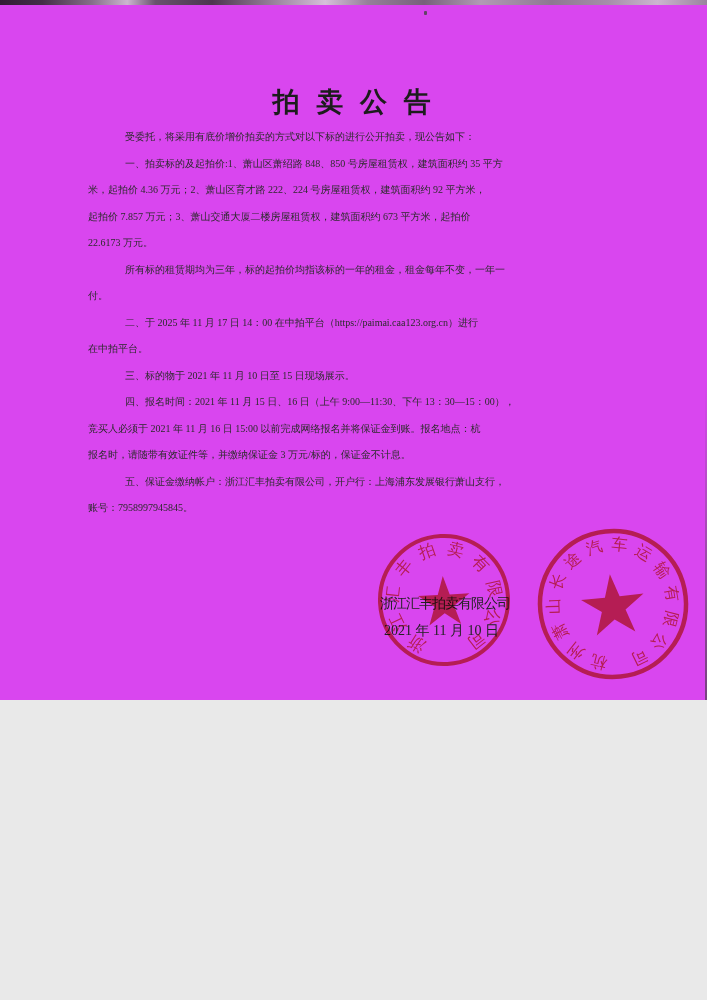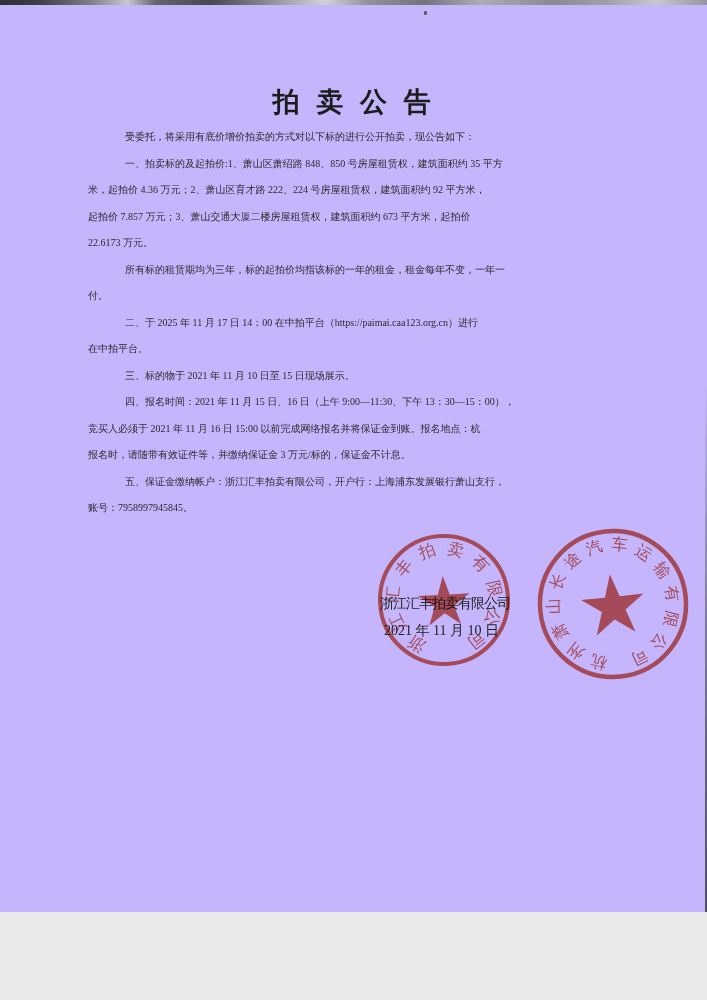--- a/index.html
+++ b/index.html
@@ -3,22 +3,22 @@
 <meta charset="utf-8">
 <style>
   html,body { margin:0; padding:0; }
   body {
     width:707px; height:1000px;
     background:#e9e9e9;
     font-family:"Liberation Serif","DejaVu Serif",serif;
   }
   .page {
     position:relative;
-    width:707px; height:912px;
-    background:#c4b5fd;
+    width:707px; height:700px;
+    background:#d946ef;
     overflow:hidden;
     color:#2b2b2b;
   }
   
   .scan-edge-top {
     position:absolute; top:0; left:0; width:707px; height:5px;
     background:linear-gradient(90deg,
       #151515 0%, #2a2a2a 6%, #777 13%, #c9c9c9 18%,
       #555 22%, #333 30%, #9a9a9a 40%, #d5d5d5 46%,
       #8a8a8a 52%, #666 60%, #aaa 68%, #818181 78%,

